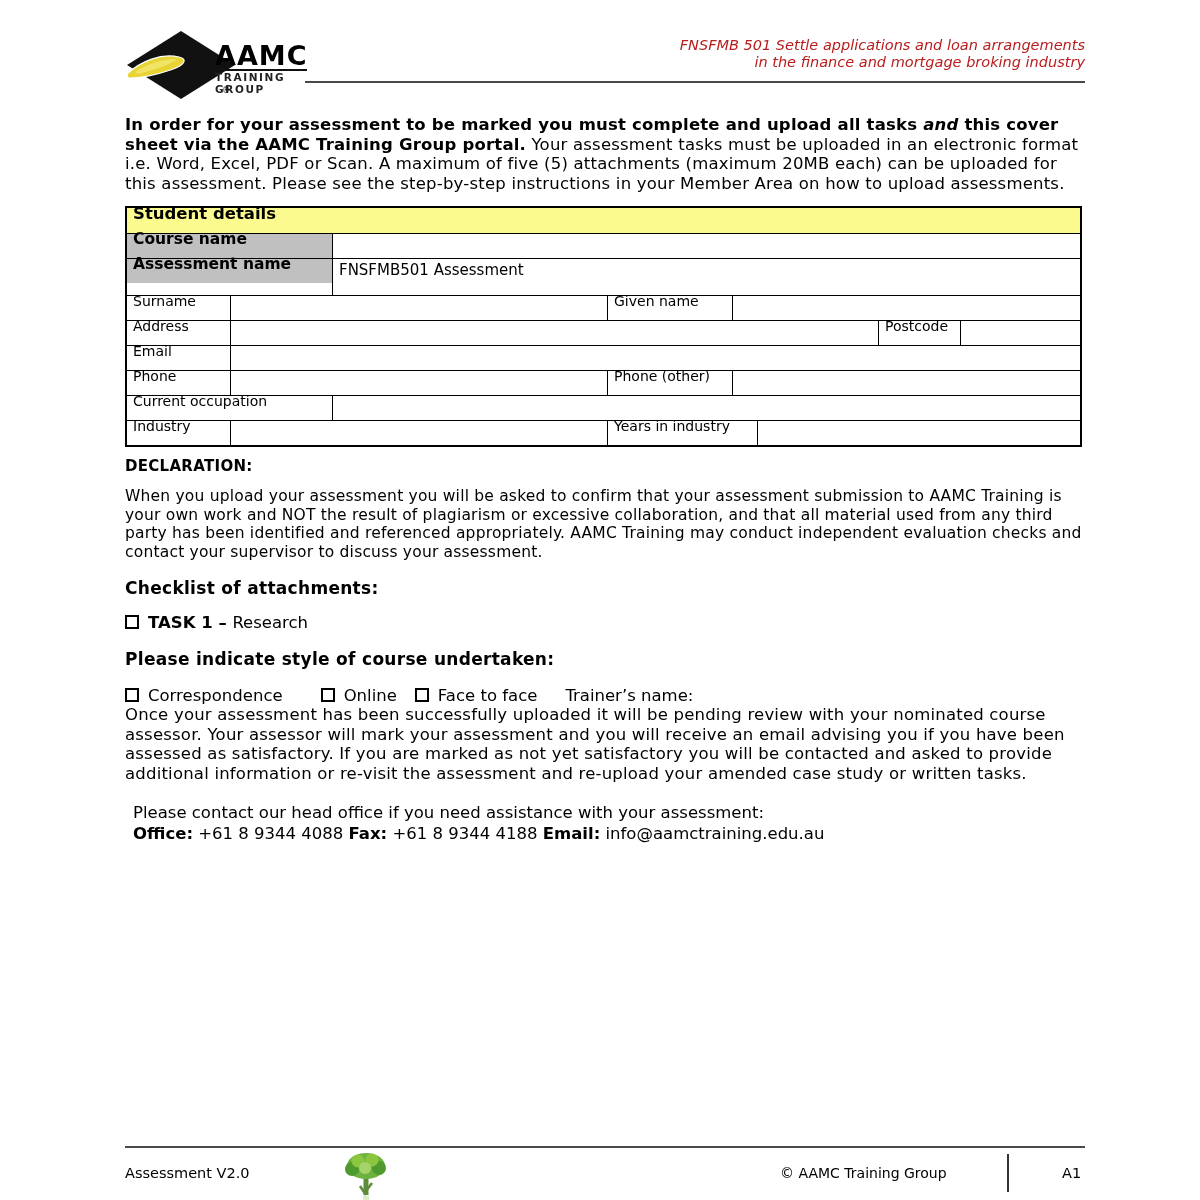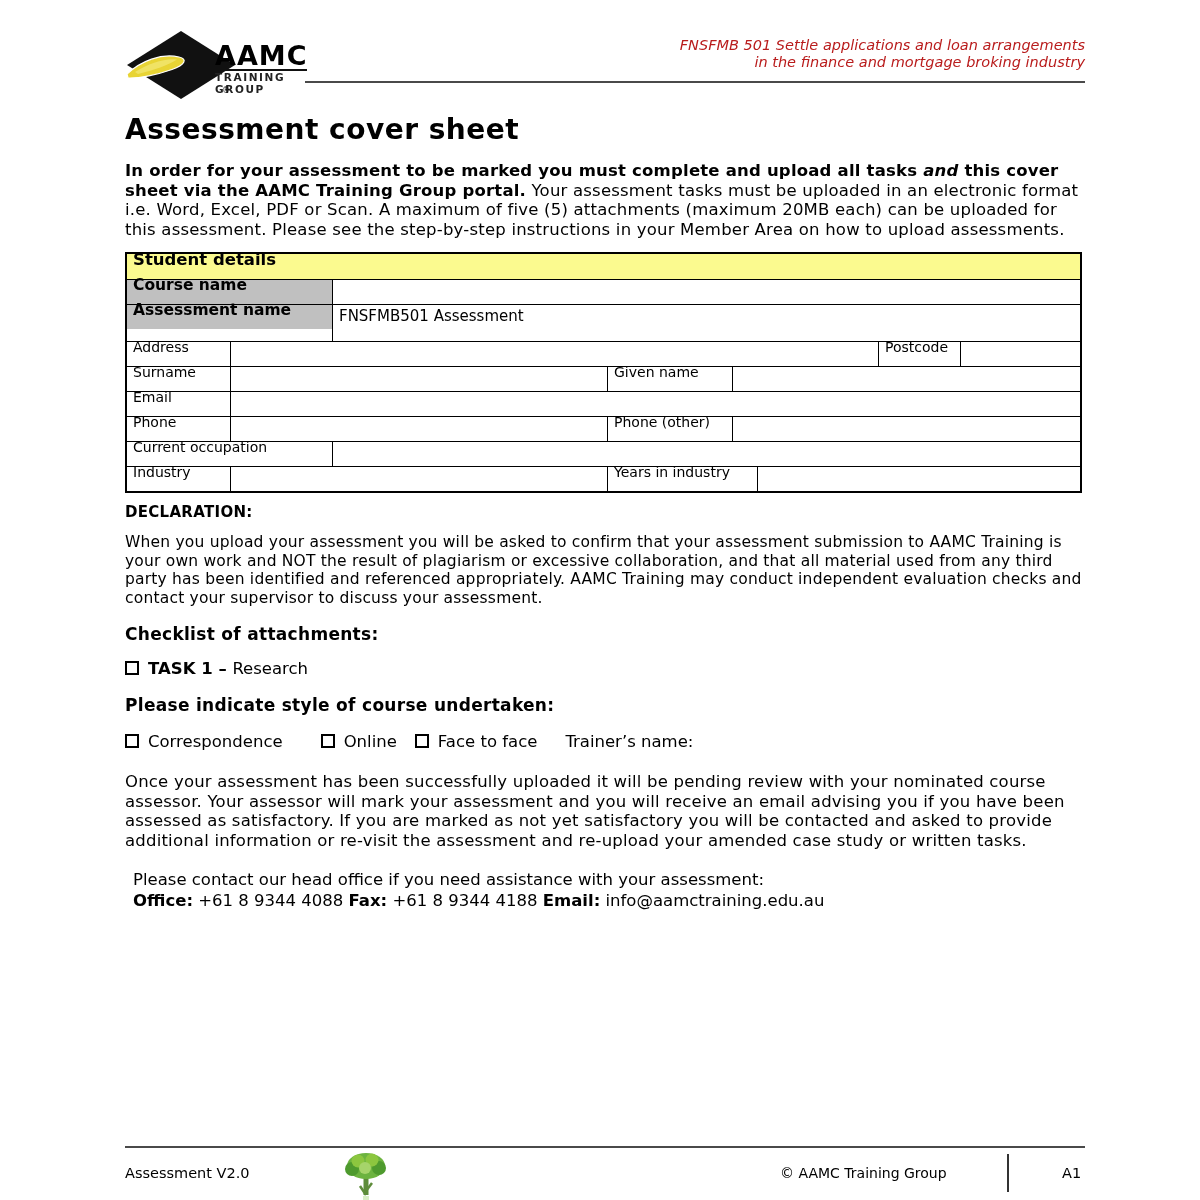--- a/index.html
+++ b/index.html
@@ -47,21 +47,21 @@
   .decl-head { margin-top:10px; font-size:15px; font-weight:bold; letter-spacing:0.3px; }
   .decl-body { font-size:15.5px; line-height:18.5px; letter-spacing:0.2px;margin-top:12px; }
   .section-head { margin-top:17px; font-size:17px; font-weight:bold; letter-spacing:0.3px; }
   .task-row { margin-top:15px; font-size:16.5px; }
   .cb { display:inline-block; width:14px; height:14px; border:2px solid #000;
         background:#fff; vertical-align:-1px; margin-right:9px; }
   .options-row { margin-top:17px; font-size:16.5px; display:flex; align-items:center; }
   .opt { margin-right:38px; }
   .opt2 { margin-right:18px; }
   .trainer { margin-left:28px; }
-  .outro { margin-top:21px; font-size:16.5px; line-height:19.5px; letter-spacing:0.2px; }
+  .outro { font-size:16.5px; line-height:19.5px; letter-spacing:0.2px; }
   .contact { margin-top:19px; padding-left:8px; font-size:16.5px; line-height:21px; }
 
   
   .footer-rule { position:absolute; left:125px; top:1146px; width:960px; height:2px; background:#4a4a4a; }
   .footer-version { position:absolute; left:125px; top:1165px; font-size:14.5px; }
   .footer-tree { position:absolute; left:343px; top:1151px; }
   .footer-copy { position:absolute; left:780px; top:1165px; width:200px; text-align:left; font-size:14px; }
   .footer-divider { position:absolute; left:1007px; top:1154px; width:2px; height:38px; background:#333; }
   .footer-page { position:absolute; left:1062px; top:1165px; font-size:14.5px; }
 </style>
@@ -84,46 +84,45 @@
         </div>
         <div class="logo-reg">®</div>
       </div>
       <div class="header-right">
         <div>FNSFMB 501 Settle applications and loan arrangements</div>
         <div>in the finance and mortgage broking industry</div>
       </div>
       <div class="header-rule"></div>
     </div>
 
-    <div class="doc-title">Assessment cover sheet</div>
 
     <p class="intro"><span class="b">In order for your assessment to be marked you must complete and upload all tasks </span><span class="bi">and</span><span class="b"> this cover sheet via the AAMC Training Group portal.</span><span> Your assessment tasks must be uploaded in an electronic format i.e. Word, Excel, PDF or Scan. A maximum of five (5) attachments (maximum 20MB each) can be uploaded for this assessment. Please see the step-by-step instructions in your Member Area on how to upload assessments.</span></p>
 
     <div class="stable">
       <div class="trow">
         <div class="cell thead" style="flex:1">Student details</div>
       </div>
       <div class="trow">
         <div class="cell big-label">Course name</div>
         <div class="cell inp"></div>
       </div>
       <div class="trow">
         <div class="cell big-label">Assessment name</div>
         <div class="cell value-cell">FNSFMB501 Assessment</div>
       </div>
       <div class="trow">
+        <div class="cell sm-label">Surname</div>
+        <div class="cell inp" style="flex:none;width:377px"></div>
+        <div class="cell mid-label" style="width:125px">Given name</div>
+        <div class="cell inp"></div>
+      </div>
+      <div class="trow">
         <div class="cell sm-label">Address</div>
         <div class="cell inp" style="flex:none;width:648px"></div>
         <div class="cell mid-label" style="width:82px">Postcode</div>
-        <div class="cell inp"></div>
-      </div>
-      <div class="trow">
-        <div class="cell sm-label">Surname</div>
-        <div class="cell inp" style="flex:none;width:377px"></div>
-        <div class="cell mid-label" style="width:125px">Given name</div>
         <div class="cell inp"></div>
       </div>
       <div class="trow">
         <div class="cell sm-label">Email</div>
         <div class="cell inp"></div>
       </div>
       <div class="trow">
         <div class="cell sm-label">Phone</div>
         <div class="cell inp" style="flex:none;width:377px"></div>
         <div class="cell mid-label" style="width:125px">Phone (other)</div>

